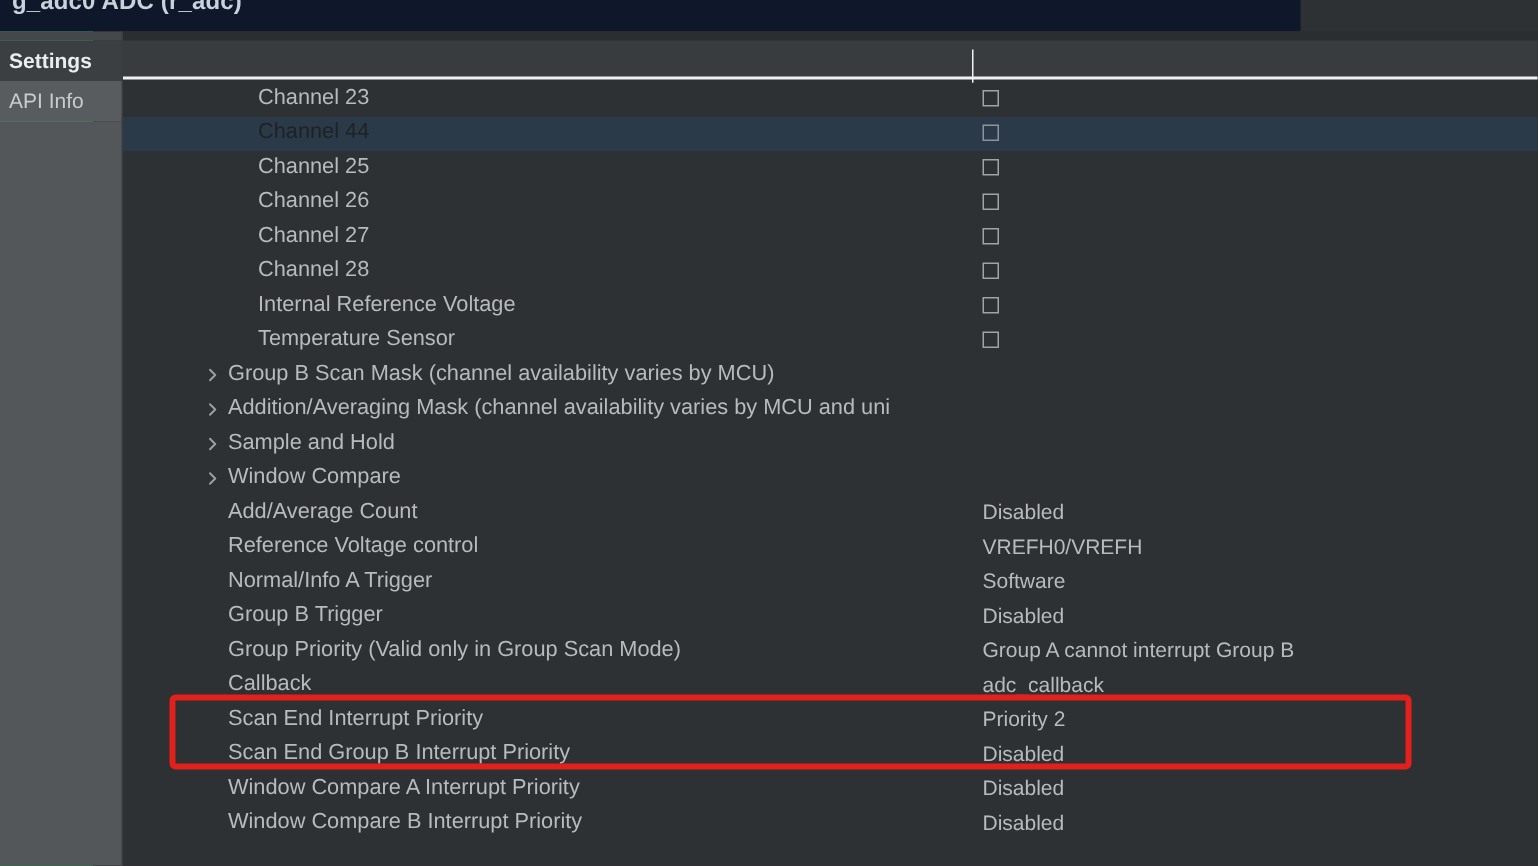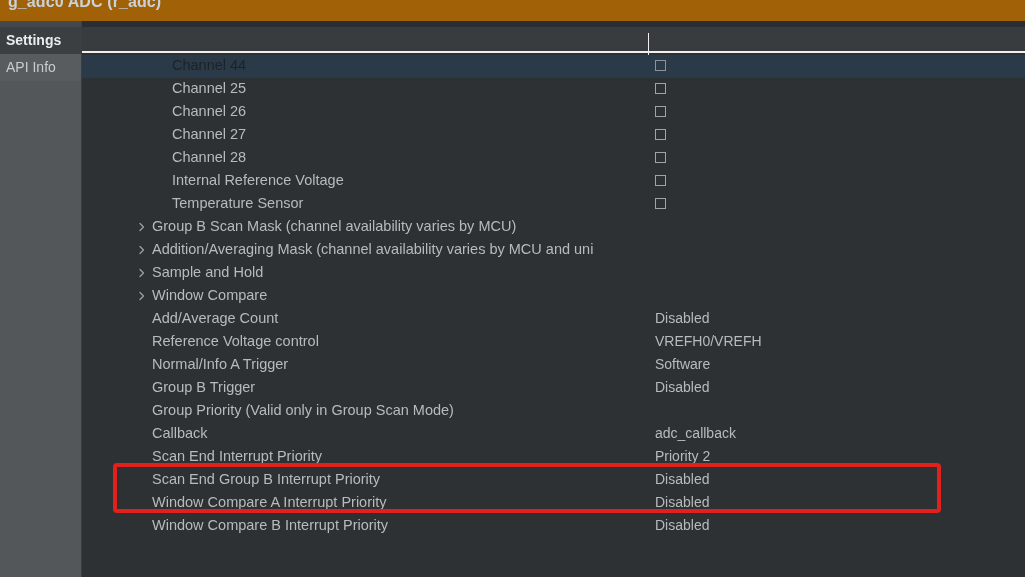--- a/index.html
+++ b/index.html
@@ -18,23 +18,23 @@
     position: relative;
     width: 1025px;
     height: 577px;
     background: #2e3133;
   }
 
   
   .titlebar {
     position: absolute;
     left: 0; top: 0;
-    width: 1025px;
+    width: 867px;
     height: 21px;
-    background: #a16207;
+    background: #0f172a;
     overflow: hidden;
   }
   .titlebar-text {
     position: absolute;
     left: 8px;
     top: -7px;
     font-size: 16px;
     font-weight: bold;
     color: #c9d2da;
     white-space: nowrap;
@@ -227,20 +227,24 @@
 
   <div class="table">
     <div class="table-header-gap"></div>
     <div class="table-header">
       <div class="col-title attr">属性</div>
       <div class="header-divider"></div>
       <div class="col-title val">值</div>
     </div>
 
     <div class="rows" id="rows-container">
+        <div class="row">
+          <span class="row-label ind-channel">Channel 23</span>
+          <span class="checkbox"></span>
+        </div>
         <div class="row selected">
           <span class="row-label ind-channel">Channel 44</span>
           <span class="checkbox"></span>
         </div>
         <div class="row">
           <span class="row-label ind-channel">Channel 25</span>
           <span class="checkbox"></span>
         </div>
         <div class="row">
           <span class="row-label ind-channel">Channel 26</span>
@@ -305,20 +309,21 @@
         <div class="row">
           <span class="row-label ind-leaf">Normal/Info A Trigger</span>
           <span class="row-value">Software</span>
         </div>
         <div class="row">
           <span class="row-label ind-leaf">Group B Trigger</span>
           <span class="row-value">Disabled</span>
         </div>
         <div class="row">
           <span class="row-label ind-leaf">Group Priority (Valid only in Group Scan Mode)</span>
+          <span class="row-value">Group A cannot interrupt Group B</span>
         </div>
         <div class="row">
           <span class="row-label ind-leaf">Callback</span>
           <span class="row-value">adc_callback</span>
         </div>
         <div class="row">
           <span class="row-label ind-leaf">Scan End Interrupt Priority</span>
           <span class="row-value">Priority 2</span>
         </div>
         <div class="row">

